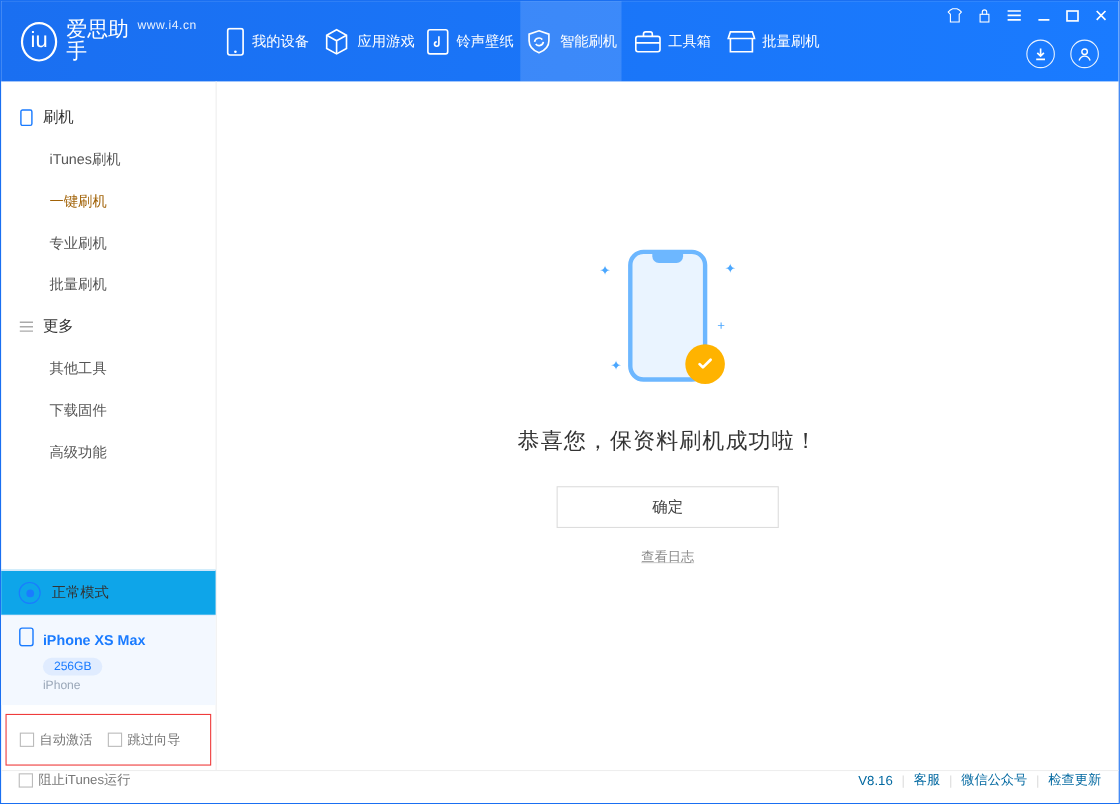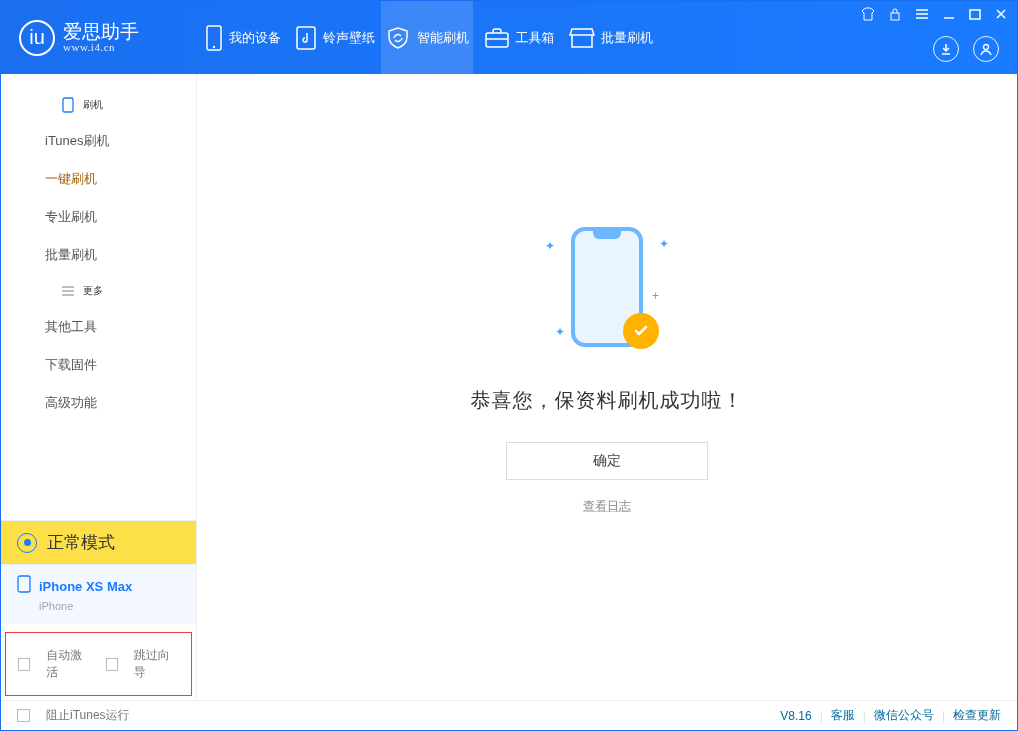--- a/index.html
+++ b/index.html
@@ -1,71 +1,71 @@
 <!DOCTYPE html>
 <html><head>
 <meta charset="utf-8">
 <style>
 * { margin: 0; padding: 0; box-sizing: border-box; font-family: "Microsoft YaHei", "PingFang SC", sans-serif; }
 body { background: #fff; width: 1018px; height: 731px; overflow: hidden; border: 1px solid #1a6ff1; }
 
 .header { background: linear-gradient(to right, #1a6ff1, #1a7bff); height: 73px; display: flex; align-items: center; color: #fff; position: relative; }
 .logo-area { display: flex; align-items: center; padding: 0 18px; width: 196px; }
 .logo-circle { width: 36px; height: 36px; border: 2.5px solid #fff; border-radius: 50%; display: flex; align-items: center; justify-content: center; font-weight: normal; font-size: 20px; margin-right: 8px; }
-.logo-text { display: flex; flex-direction: column; line-height: 1.05; }
+.logo-text { display: flex; flex-direction: row; line-height: 1.05; }
 .logo-title { font-size: 19px; font-weight: 500; }
-.logo-sub { font-size: 11px; opacity: .9; letter-spacing: .5px; font-family: Liberation Serif, serif; }
+.logo-sub { font-size: 11px; opacity: .9; letter-spacing: .5px; }
 
 .nav { display: flex; height: 100%; }
 .nav-item { width: 92px; height: 100%; display: flex; flex-direction: row; align-items: center; justify-content: center; cursor: pointer; font-size: 13px; gap: 6px; }
 .nav-item.active { background: rgba(255,255,255,.15); }
 .nav-icon { height: 26px; display: flex; align-items: center; justify-content: center; }
 .nav-icon svg { fill: #fff; }
 
 .titlebar-controls { position: absolute; right: 10px; top: 6px; display: flex; gap: 14px; align-items: center; }
 .titlebar-controls span, .titlebar-controls svg { color: #fff; fill: #fff; cursor: pointer; font-size: 13px; }
 
 .header-right-icons { position: absolute; right: 18px; bottom: 12px; display: flex; gap: 14px; }
 .circle-icon { width: 26px; height: 26px; border: 1.5px solid rgba(255,255,255,.9); border-radius: 50%; display: flex; align-items: center; justify-content: center; cursor: pointer; }
 
 .body-area { display: flex; height: calc(100% - 73px - 30px); }
 .sidebar { width: 196px; border-right: 1px solid #eee; padding-top: 14px; position: relative; }
-.side-section-title { display: flex; align-items: center; gap: 8px; padding: 10px 16px; color: #333; font-size: 10px; margin-left: 44px; }
+.side-section-title { display: flex; align-items: center; gap: 8px; padding: 10px 16px; color: #333; font-size: 14px; }
 .side-section-title .sicon { width: 14px; height: 14px; display: flex; align-items: center; justify-content: center; }
 .side-item { padding: 10px 16px 10px 44px; font-size: 13px; color: #555; cursor: pointer; }
 .side-item.active { color: #a16207; }
 
 .side-bottom { position: absolute; bottom: 0; left: 0; right: 0; }
-.mode-box { background: #fde047; margin: 0; padding: 10px 16px; display: flex; align-items: center; gap: 10px; color: #333; font-size: 17px; border-top: 1px solid #e6eefc; }
+.mode-box { background: #0ea5e9; margin: 0; padding: 10px 16px; display: flex; align-items: center; gap: 10px; color: #333; font-size: 13px; border-top: 1px solid #e6eefc; }
 .mode-dot { width: 20px; height: 20px; border: 1.5px solid #1a7bff; border-radius: 50%; display: flex; align-items: center; justify-content: center; }
 .mode-dot::after { content: ""; width: 7px; height: 7px; background: #1a7bff; border-radius: 50%; }
 
 .device-box { background: #f3f8ff; padding: 10px 16px 12px; border-top: 1px solid #e6eefc; }
 .device-line { display: flex; align-items: center; gap: 8px; }
 .device-name { color: #1a7bff; font-weight: 600; font-size: 13px; }
 .device-cap { display: inline-block; background: #e0ecff; color: #1a7bff; font-size: 11px; padding: 2px 10px; border-radius: 10px; margin-top: 5px; margin-left: 22px; }
 .device-type { color: #9aa7b8; font-size: 11px; margin-left: 22px; margin-top: 3px; }
 
 .check-row { display: flex; gap: 14px; padding: 14px 12px; border: 1.5px solid #ef3b3b; margin: 8px 4px 4px 4px; }
-.chk { display: flex; align-items: center; gap: 16px; color: #777; font-size: 12px; }
+.chk { display: flex; align-items: center; gap: 5px; color: #777; font-size: 12px; }
 .chk-box { width: 13px; height: 13px; border: 1px solid #bbb; }
 
 .main { flex: 1; display: flex; flex-direction: column; align-items: center; justify-content: center; position: relative; }
 .illust { position: relative; width: 140px; height: 140px; margin-top: -40px; }
 .phone { width: 72px; height: 120px; border: 4px solid #6db7ff; border-radius: 14px; background: #eaf4ff; position: absolute; left: 34px; top: 8px; }
 .notch { position: absolute; width: 28px; height: 8px; background: #6db7ff; border-radius: 0 0 6px 6px; left: 50%; top: 0; transform: translateX(-50%); }
 .check-badge { position: absolute; right: 18px; bottom: 10px; width: 36px; height: 36px; background: #ffb300; border-radius: 50%; display: flex; align-items: center; justify-content: center; }
 .sparkle { position: absolute; color: #4aa7ff; font-size: 12px; }
 .s1 { left: 8px; top: 20px; } .s2 { left: 18px; bottom: 20px; } .s3 { right: 8px; top: 18px; } .s4 { right: 18px; top: 70px; }
 
 .result-title { font-size: 20px; color: #333; margin-top: 28px; letter-spacing: 1px; }
 .ok-btn { margin-top: 28px; padding: 9px 86px; border: 1px solid #ddd; background: #fff; color: #444; font-size: 14px; cursor: pointer; }
 .log-link { margin-top: 18px; color: #888; font-size: 12px; cursor: pointer; text-decoration: underline; text-decoration-color: #ccc; }
 
-.footer { height: 30px; border-top: 1px solid #eee; display: flex; align-items: center; padding: 0 16px; font-size: 12px; color: #888; justify-content: space-between; }
+.footer { height: 30px; border-top: 1px solid #eee; display: flex; align-items: flex-start; padding: 0 16px; font-size: 12px; color: #888; justify-content: space-between; }
 .footer-left { display: flex; align-items: center; gap: 6px; }
 .footer-right { display: flex; align-items: center; gap: 8px; }
 .footer-right span { cursor: pointer; color: #0369a1; }
 .footer-right .divider { color: #ddd; cursor: default; }
 .version { color: #ffb300; }
 </style>
 </head>
 <body>
 
 <div class="header">
@@ -81,20 +81,29 @@
       <span class="nav-icon">
           <svg width="18" height="26" viewBox="0 0 18 26">
             <rect x="2" y="1" width="14" height="24" rx="2" fill="none" stroke="#fff" stroke-width="1.5"></rect>
             <circle cx="9" cy="22" r="1.2"></circle>
           </svg>
         </span>
       <span>我的设备</span>
     </div>
     <div class="nav-item">
       <span class="nav-icon">
+          <svg width="26" height="26" viewBox="0 0 26 26">
+            <path d="M13 2l9 5v12l-9 5-9-5V7z" fill="none" stroke="#fff" stroke-width="1.5"></path>
+            <path d="M4 7l9 5 9-5M13 12v12" stroke="#fff" stroke-width="1.5" fill="none"></path>
+          </svg>
+        </span>
+      <span>应用游戏</span>
+    </div>
+    <div class="nav-item">
+      <span class="nav-icon">
           <svg width="22" height="26" viewBox="0 0 22 26">
             <rect x="2" y="2" width="18" height="22" rx="2" fill="none" stroke="#fff" stroke-width="1.5"></rect>
             <path d="M12 8v7a2 2 0 11-2-2" stroke="#fff" stroke-width="1.5" fill="none"></path>
           </svg>
         </span>
       <span>铃声壁纸</span>
     </div>
     <div class="nav-item active">
       <span class="nav-icon">
           <svg width="26" height="26" viewBox="0 0 26 26">
@@ -192,20 +201,21 @@
         <span class="mode-dot"></span>
         <span>正常模式</span>
       </div>
       <div class="device-box">
         <div class="device-line">
           <span><svg width="14" height="18" viewBox="0 0 14 18">
                 <rect x="1" y="1" width="12" height="16" rx="2" fill="none" stroke="#1a7bff" stroke-width="1.3"></rect>
               </svg></span>
           <span class="device-name">iPhone XS Max</span>
         </div>
+        <div><span class="device-cap">256GB</span></div>
         <div class="device-type">iPhone</div>
       </div>
       <div class="check-row">
         <label class="chk">
             <span class="chk-box"></span>
             <span>自动激活</span>
           </label>
         <label class="chk">
             <span class="chk-box"></span>
             <span>跳过向导</span>

